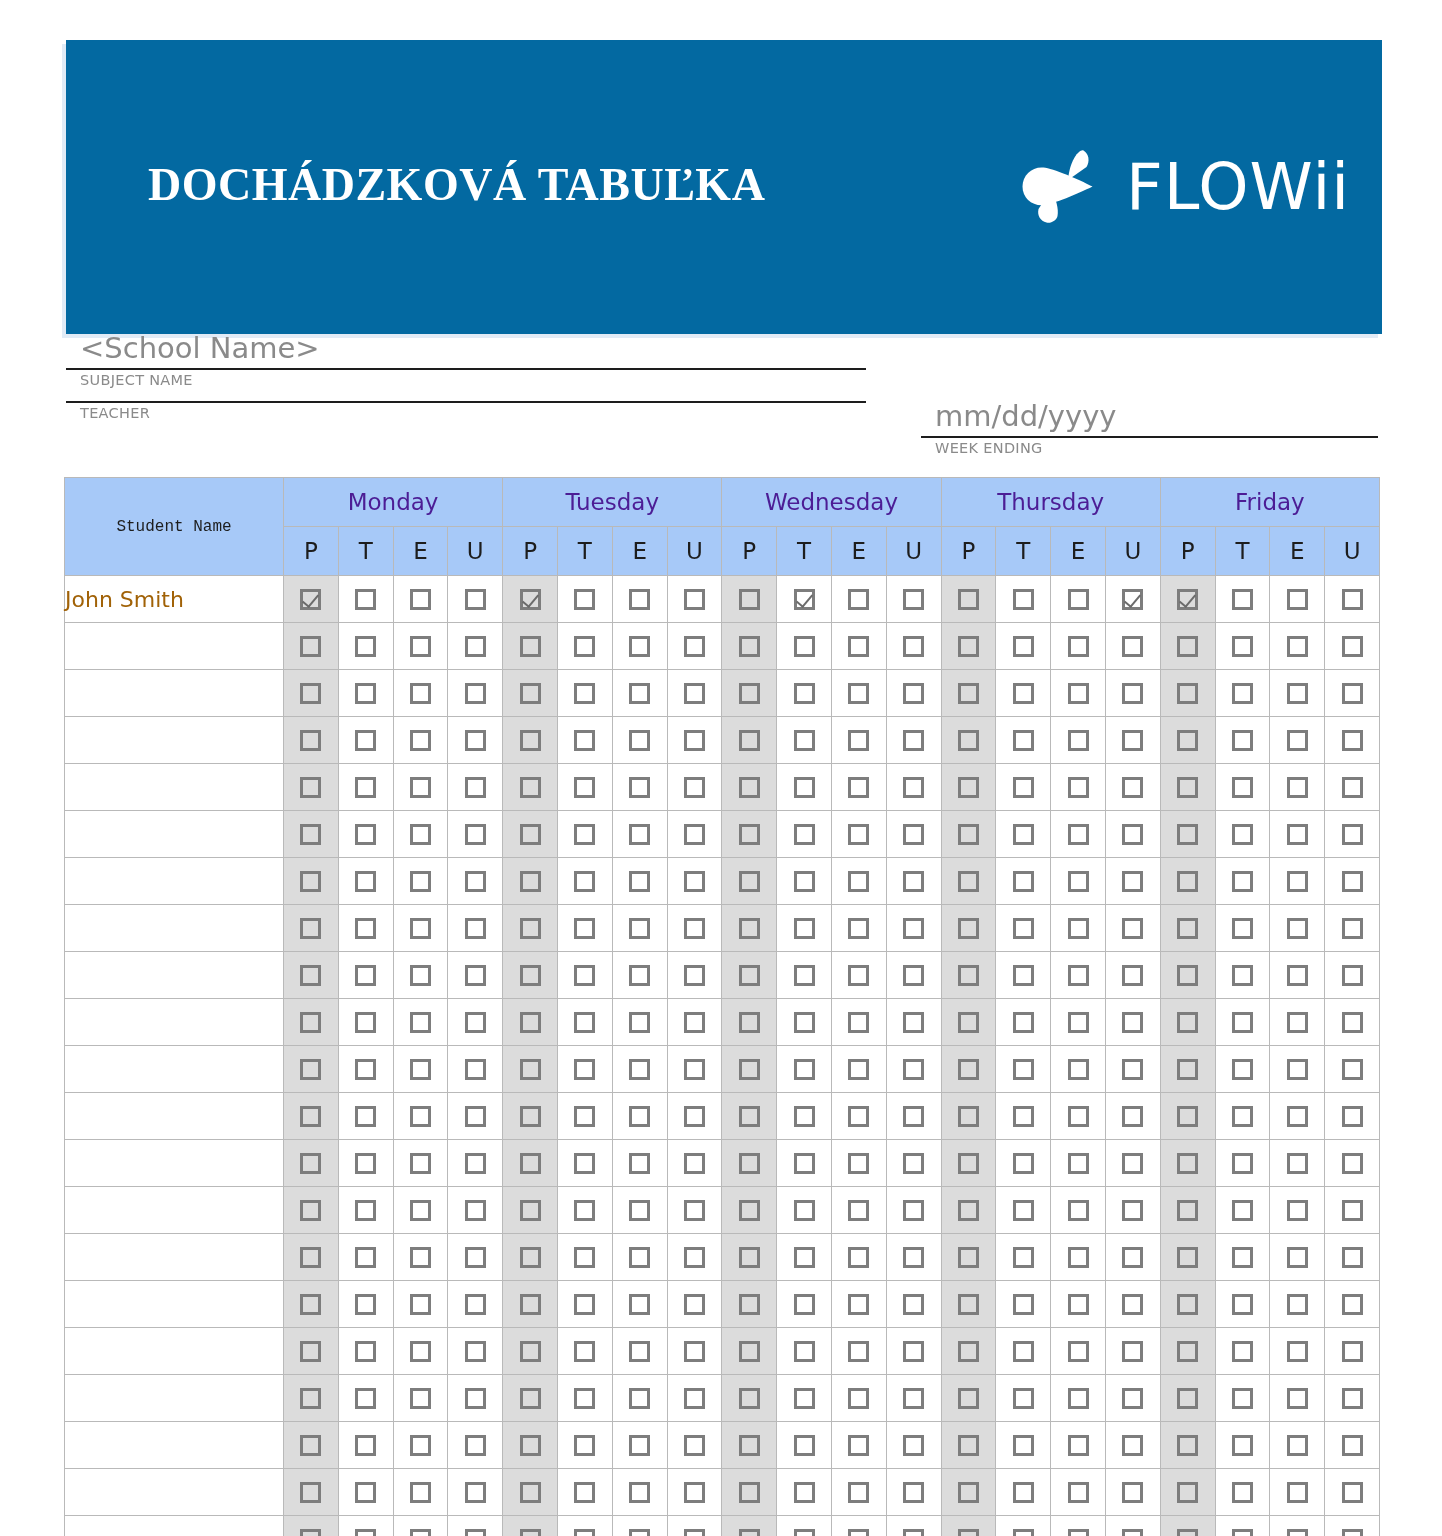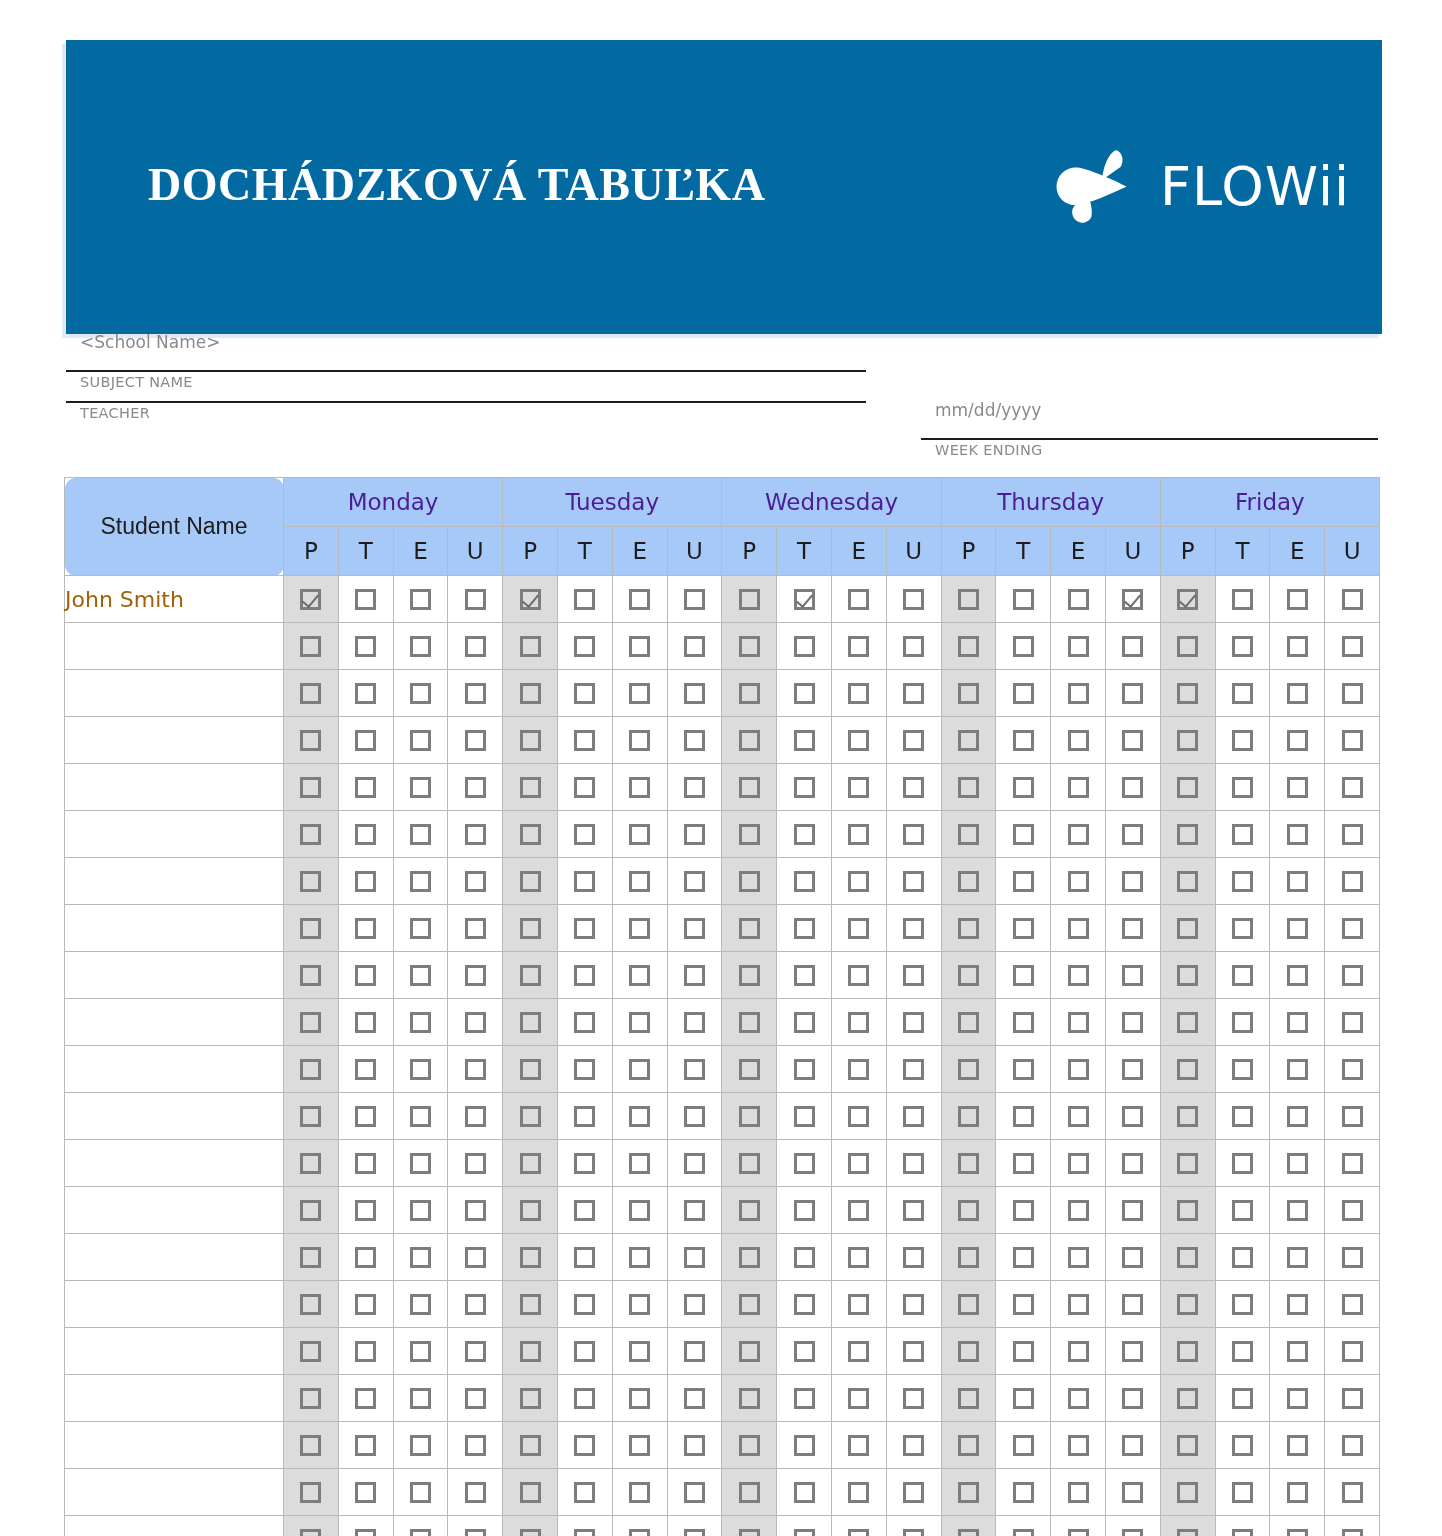--- a/index.html
+++ b/index.html
@@ -46,44 +46,44 @@
     gap: 18px;
     margin-right: 4px;
   }
   .logo-mark {
     width: 88px;
     height: 78px;
     flex: 0 0 auto;
   }
   .logo-text {
     font-family: "DejaVu Sans", sans-serif;
-    font-size: 54px;
+    font-size: 64px;
     color: #ffffff;
     letter-spacing: 1px;
     line-height: 1;
     font-weight: 400;
   }
 
   
   .fields {
     position: absolute;
     left: 66px;
     top: 333px;
     width: 1312px;
     height: 125px;
   }
   .field {
     position: absolute;
   }
   .field-value {
     font-family: "DejaVu Sans", sans-serif;
-    font-size: 17px;
+    font-size: 29px;
     color: #8a8a8a;
     padding-left: 14px;
-    padding-bottom: 18px;
+    padding-bottom: 3px;
     white-space: nowrap;
     line-height: 1.1;
   }
   .field-rule {
     border-bottom: 2px solid #1d1d1d;
     width: 100%;
   }
   .field-label {
     font-family: "DejaVu Sans", sans-serif;
     font-size: 14.5px;
@@ -112,28 +112,27 @@
   }
   table.attendance th,
   table.attendance td {
     border: 1px solid #b9b9b9;
     padding: 0;
     margin: 0;
   }
   th.name-head {
     background: #a7c9f8;
     width: 218px;
-    font-family: Liberation Sans, sans-serif;
-    font-size: 23px;
+    font-family: Liberation Mono, monospace;
+    font-size: 16px;
     font-weight: normal;
     color: #1d1d1d;
     text-align: center;
     vertical-align: middle;
     height: 96px;
-    border-radius: 11px;
   }
   th.day-head {
     background: #a7c9f8;
     font-family: "DejaVu Sans", sans-serif;
     font-size: 23px;
     font-weight: normal;
     color: #4c1d95;
     text-align: center;
     height: 48px;
   }

